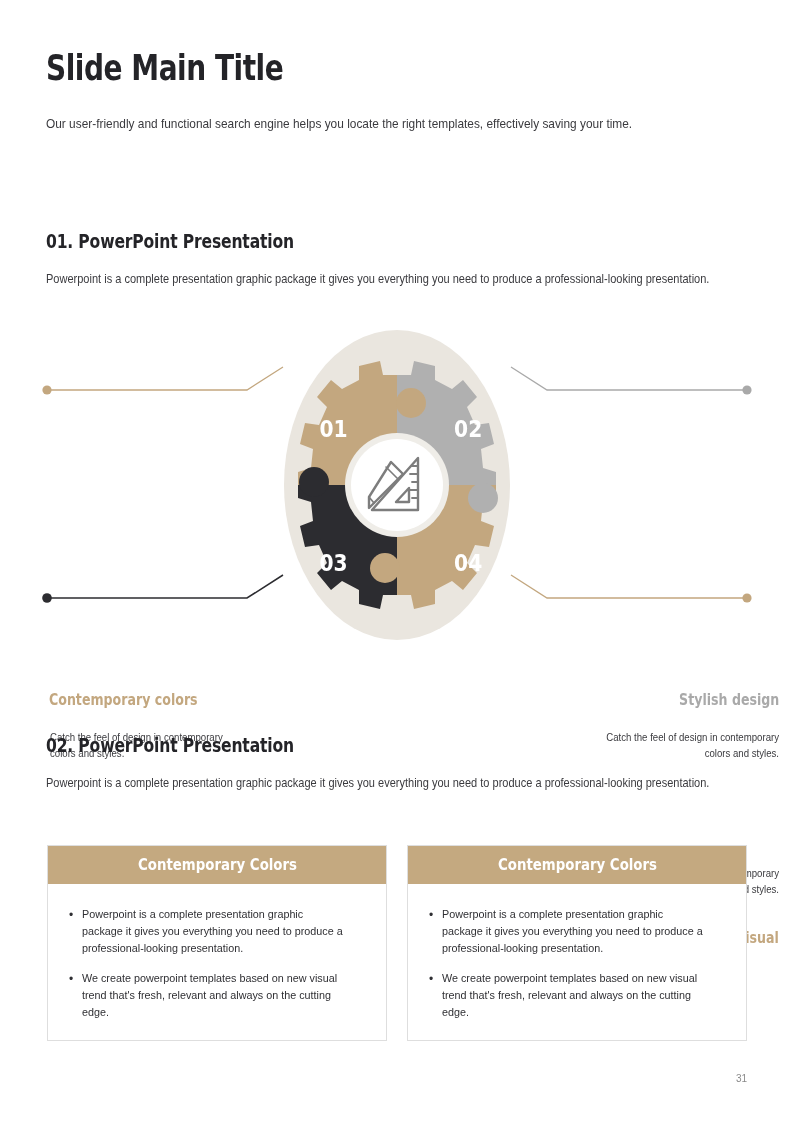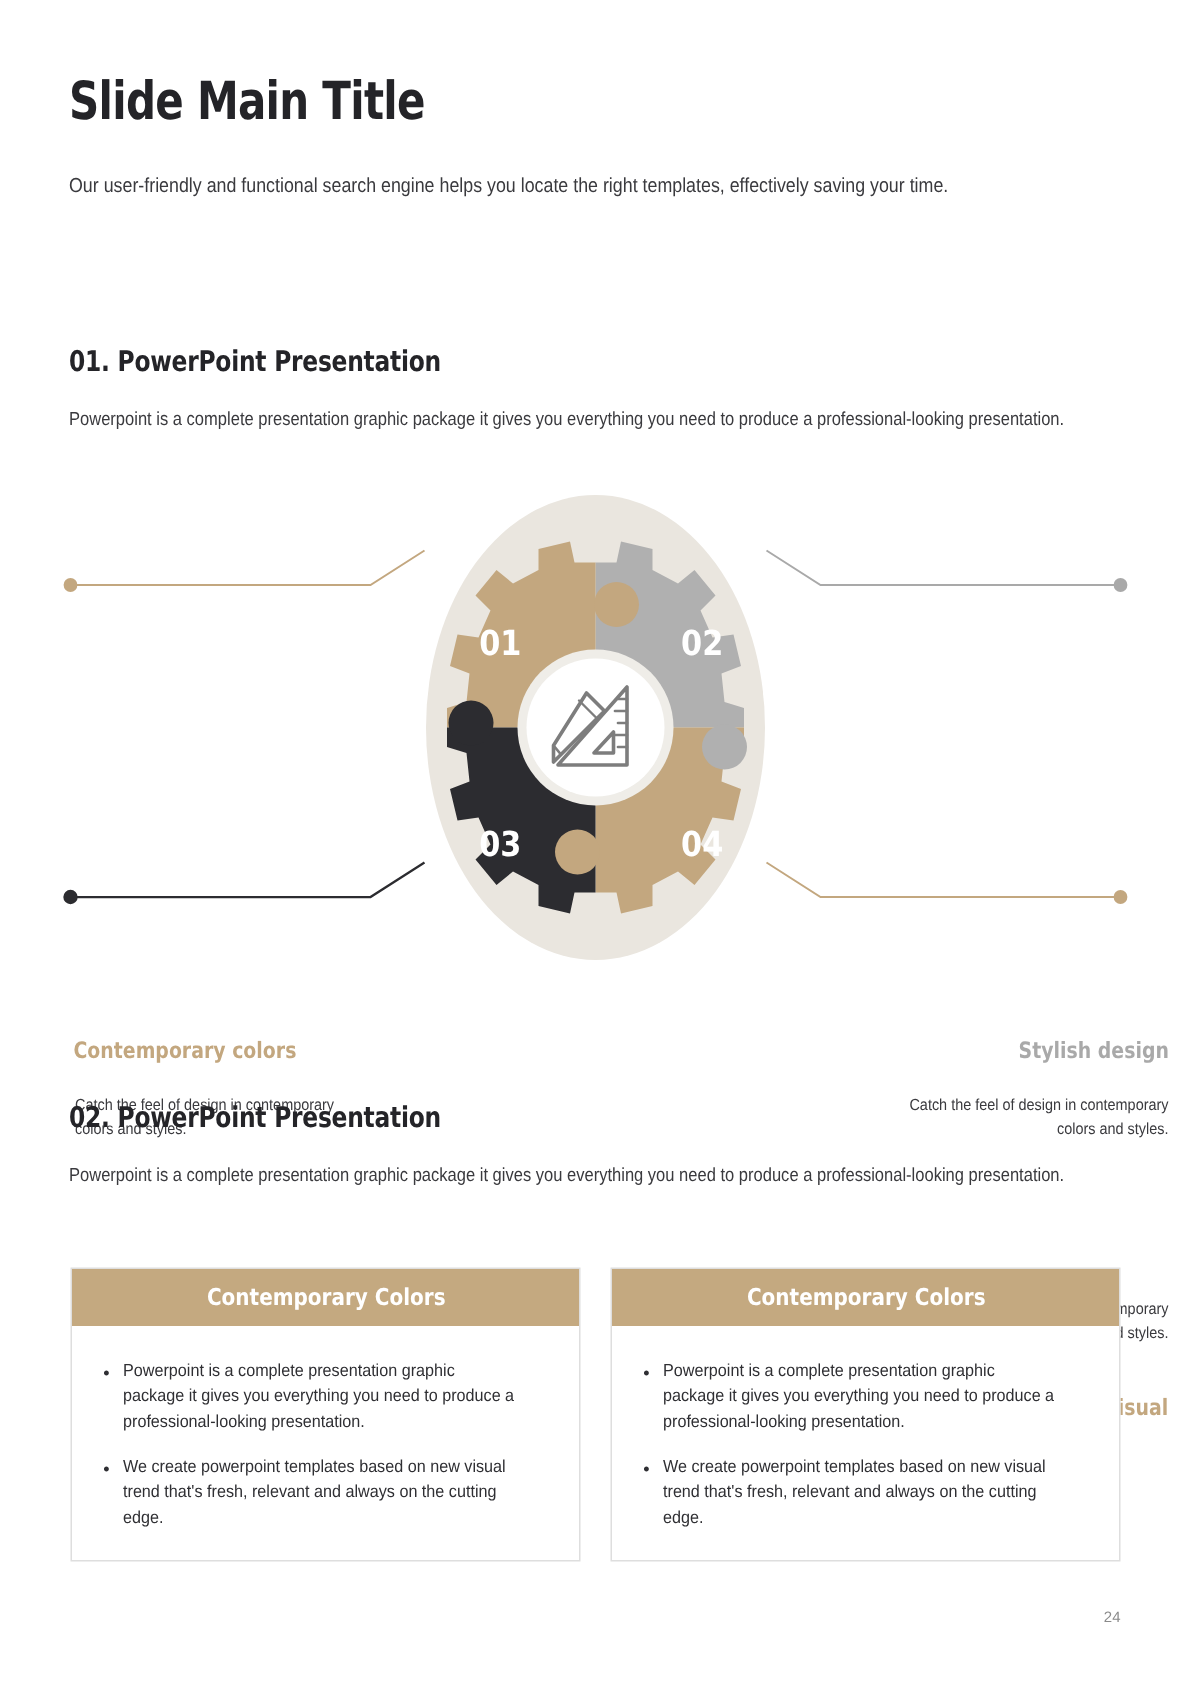--- a/index.html
+++ b/index.html
@@ -306,15 +306,15 @@
         <span class="bullet-dot">•</span>
         <span class="bullet-text">Powerpoint is a complete presentation graphic package it gives you everything you need to produce a professional-looking presentation.</span>
       </div>
       <div class="bullet-row">
         <span class="bullet-dot">•</span>
         <span class="bullet-text">We create powerpoint templates based on new visual trend that's fresh, relevant and always on the cutting edge.</span>
       </div>
     </div>
   </div>
 
-  <div class="page-number">24</div>
+  <div class="page-number">31</div>
 
 </div>
 
 </body></html>

